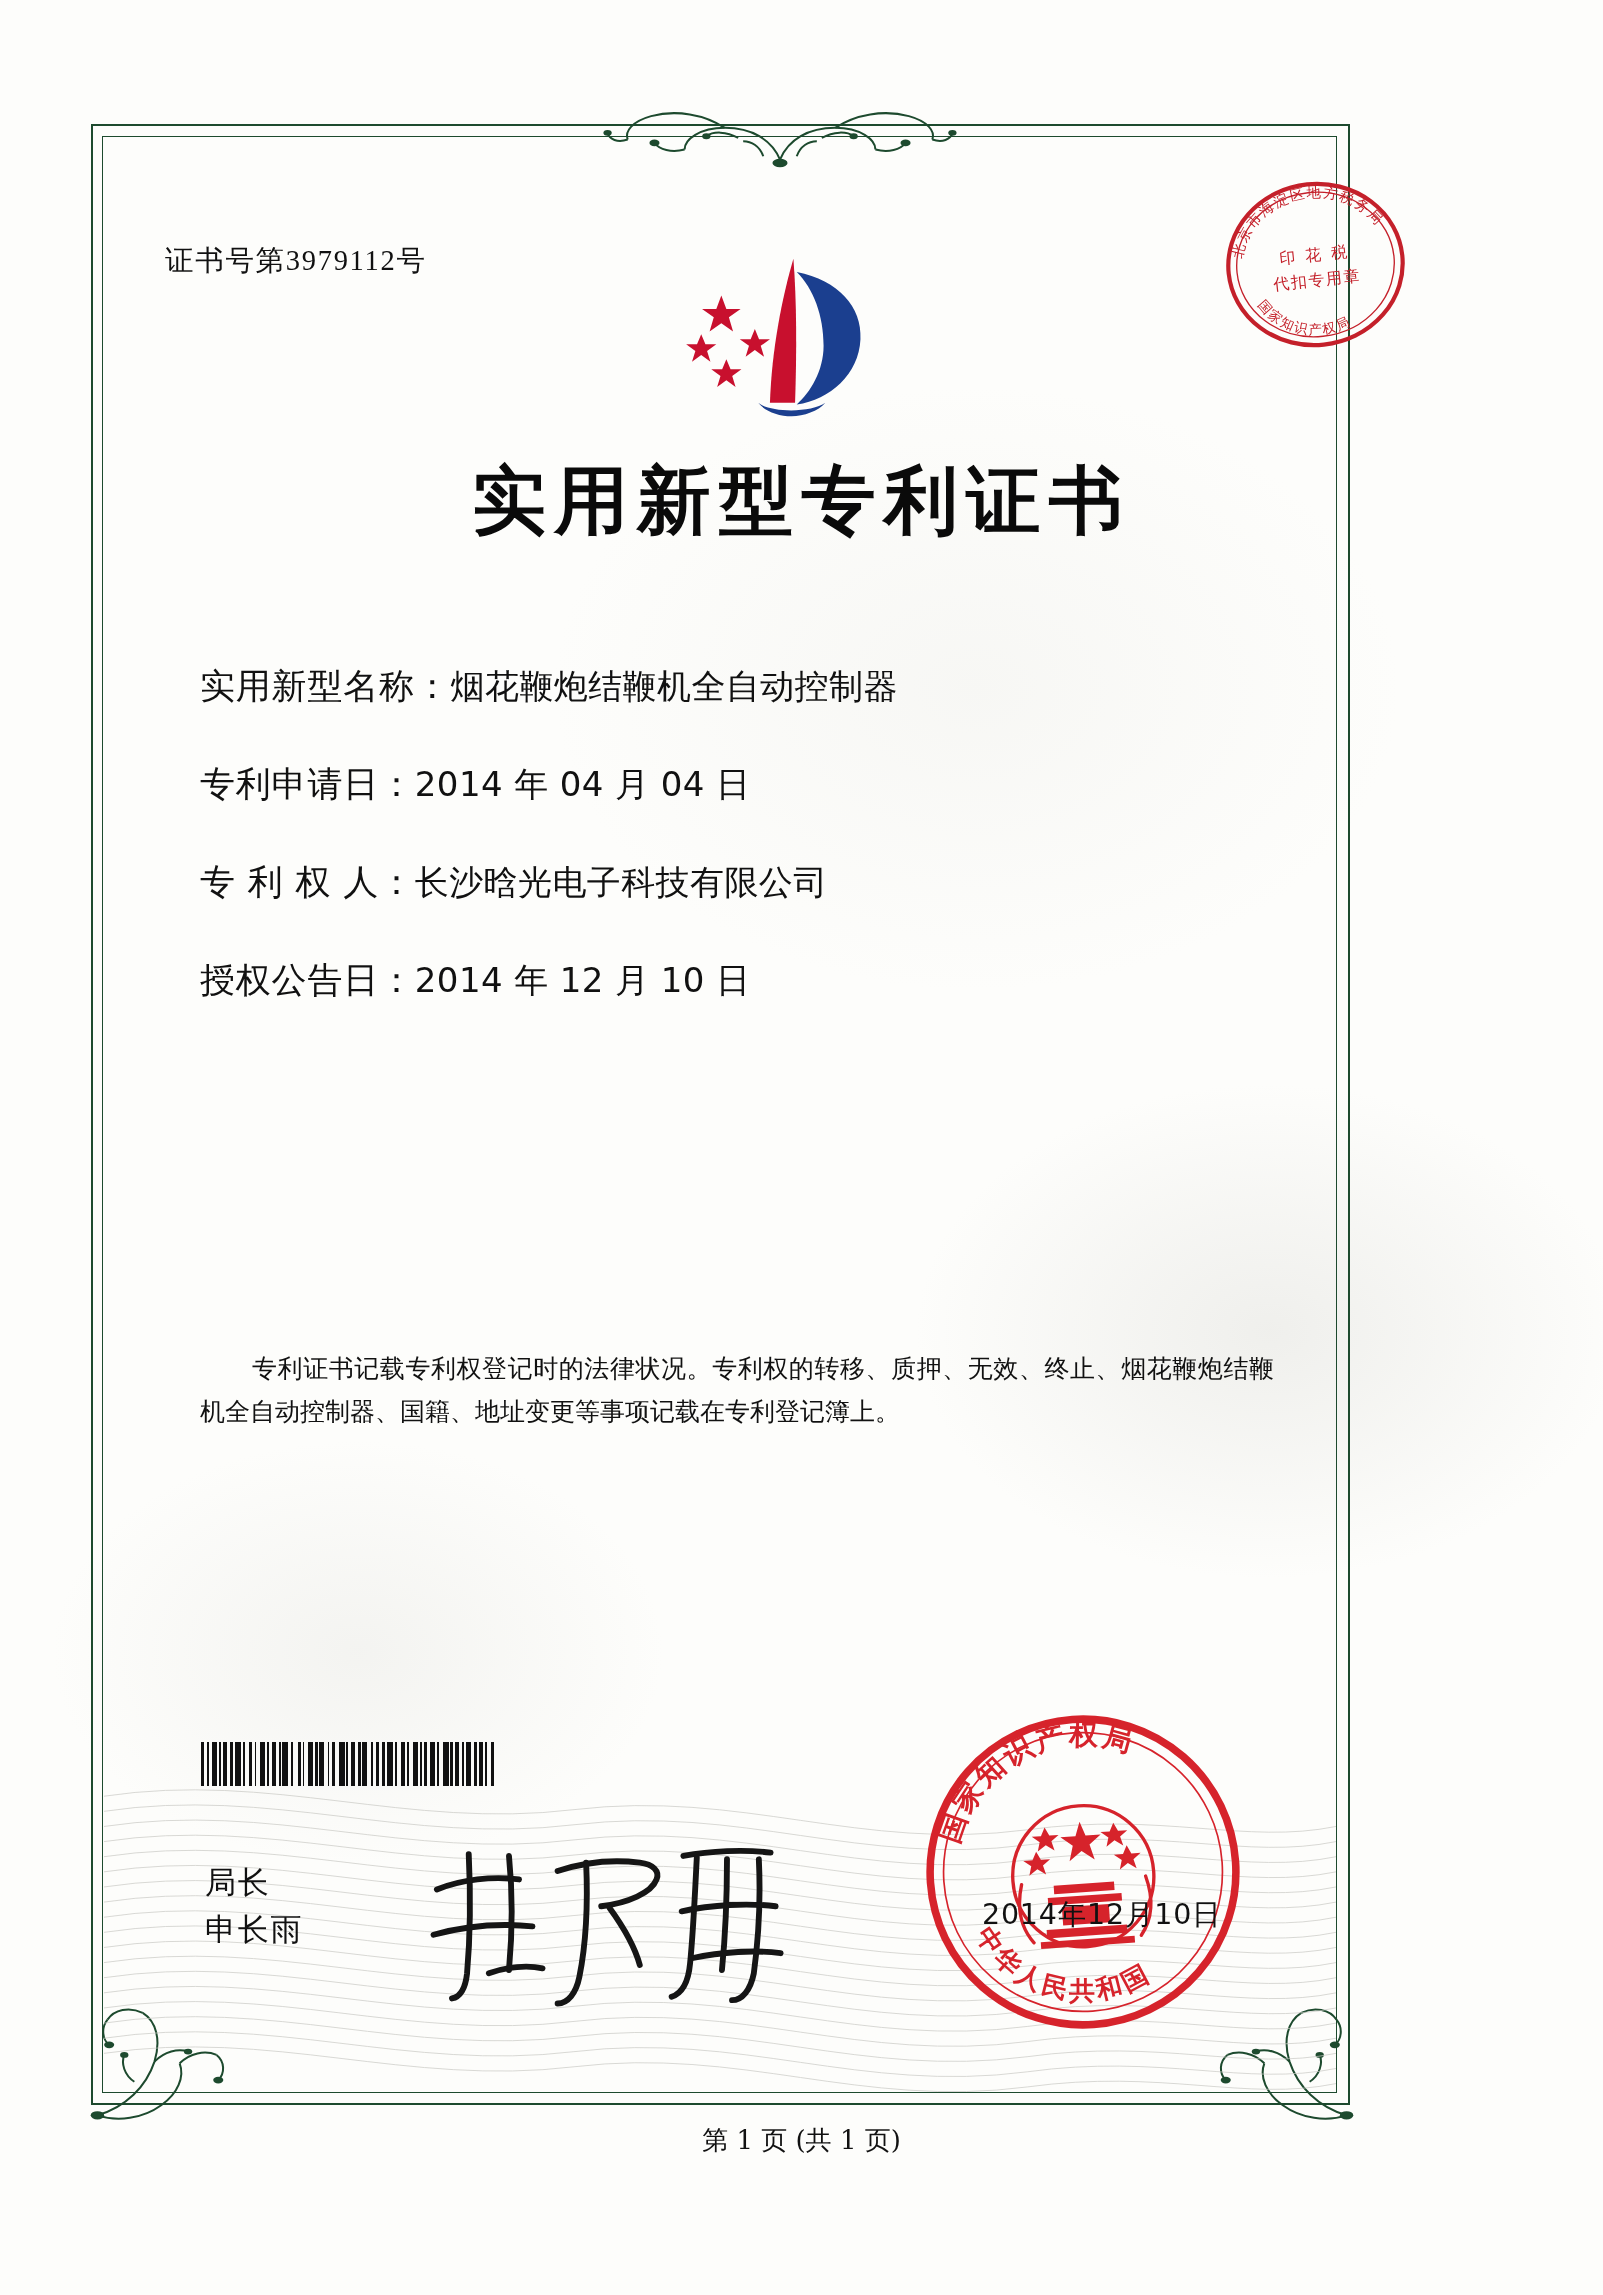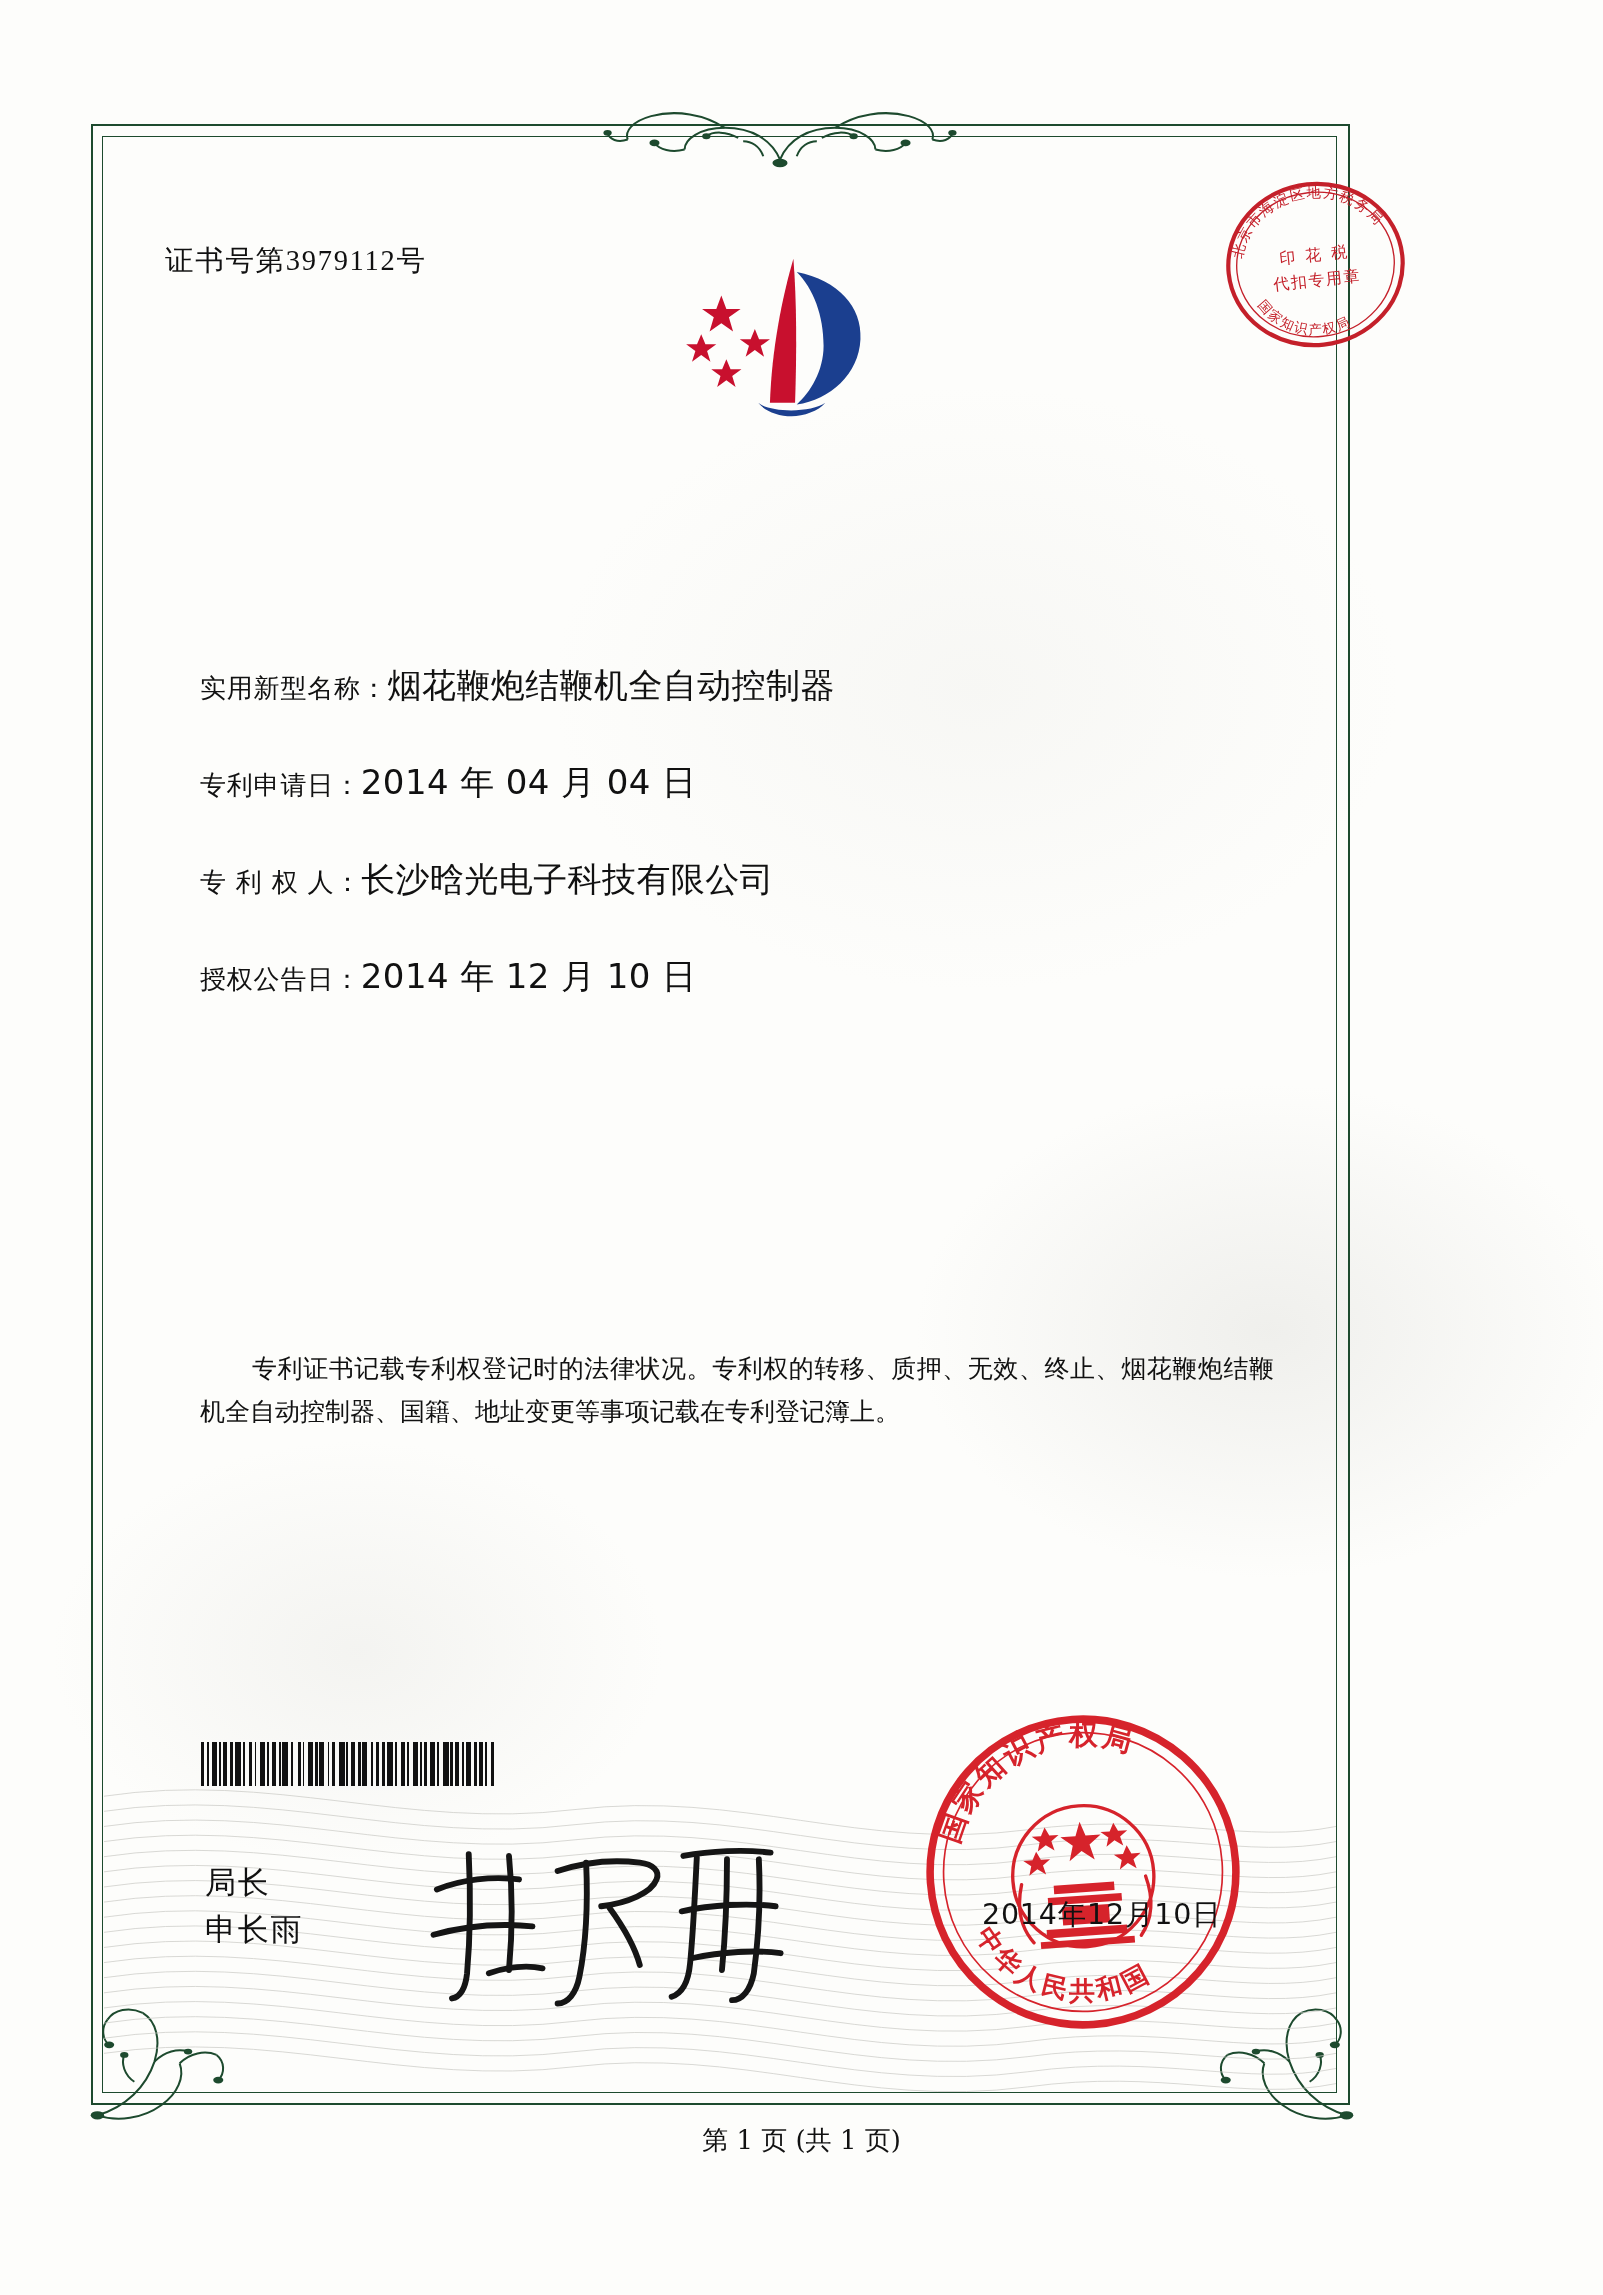--- a/index.html
+++ b/index.html
@@ -138,21 +138,21 @@
   .field-row {
     display: flex;
     align-items: baseline;
     font-size: 26px;
     color: #111;
     margin-bottom: 51px;
     white-space: nowrap;
   }
   .field-label {
     font-family: "DejaVu Sans", sans-serif;
-    font-size: 26px;
+    font-size: 35px;
     letter-spacing: 0.8px;
   }
   .field-value {
     font-family: "DejaVu Sans", sans-serif;
     font-size: 34px;
     letter-spacing: 0.4px;
   }
 
   
   .body-text {
@@ -361,20 +361,21 @@
 
       <g fill="#c8102e">
         <polygon points="60,52 66,68 83,68 69,78 74,95 60,85 46,95 51,78 37,68 54,68"></polygon>
         <polygon points="36,98 41,110 54,110 43,118 47,131 36,123 25,131 29,118 18,110 31,110"></polygon>
         <polygon points="66,128 71,140 84,140 73,148 77,161 66,153 55,161 59,148 48,140 61,140"></polygon>
         <polygon points="100,92 105,104 118,104 107,112 111,125 100,117 89,125 93,112 82,104 95,104"></polygon>
       </g>
     </svg>
   </div>
 
+  <div class="doc-title">实用新型专利证书</div>
 
   <div class="fields">
     <div class="field-row">
       <span class="field-label">实用新型名称：</span>
       <span class="field-value">烟花鞭炮结鞭机全自动控制器</span>
     </div>
     <div class="field-row">
       <span class="field-label">专利申请日：</span>
       <span class="field-value">2014 年 04 月 04 日</span>
     </div>

